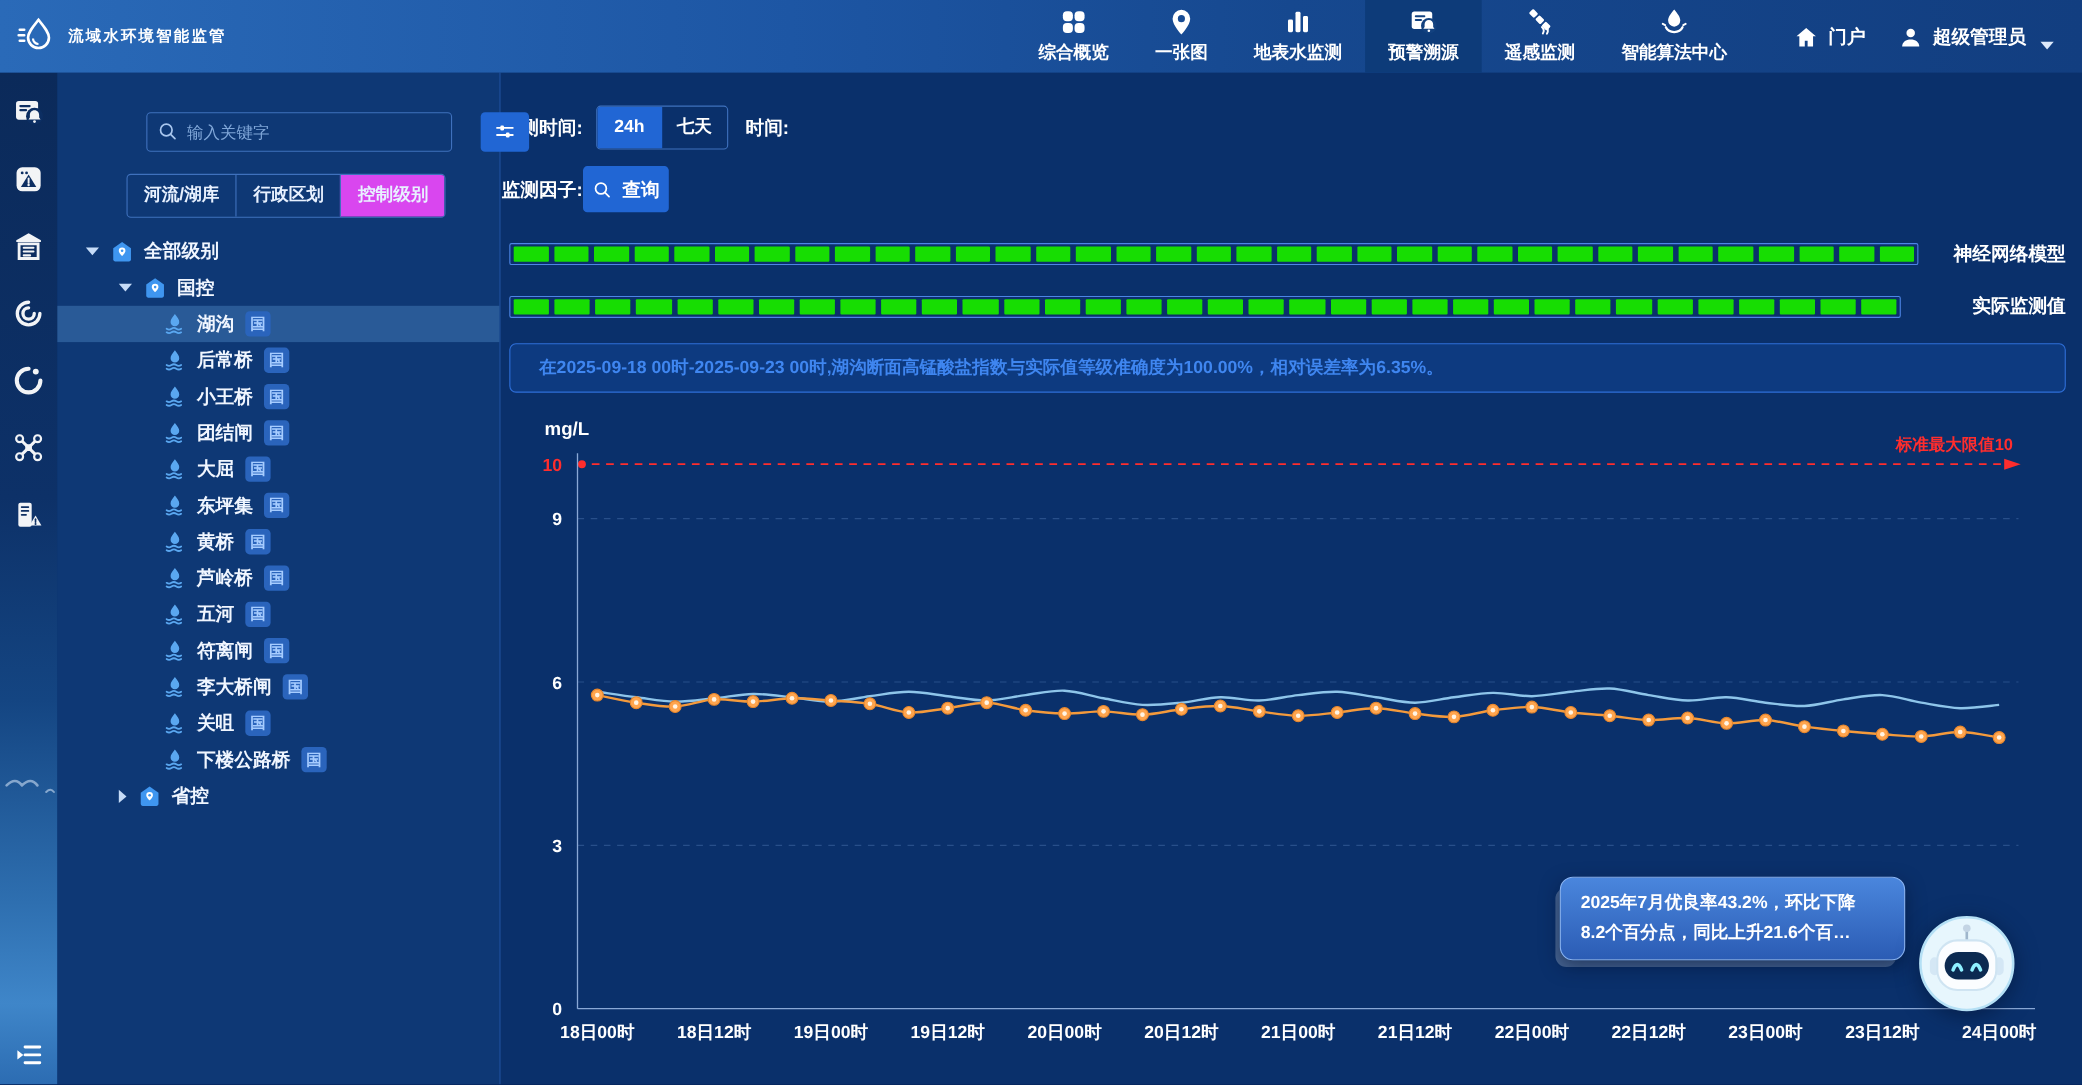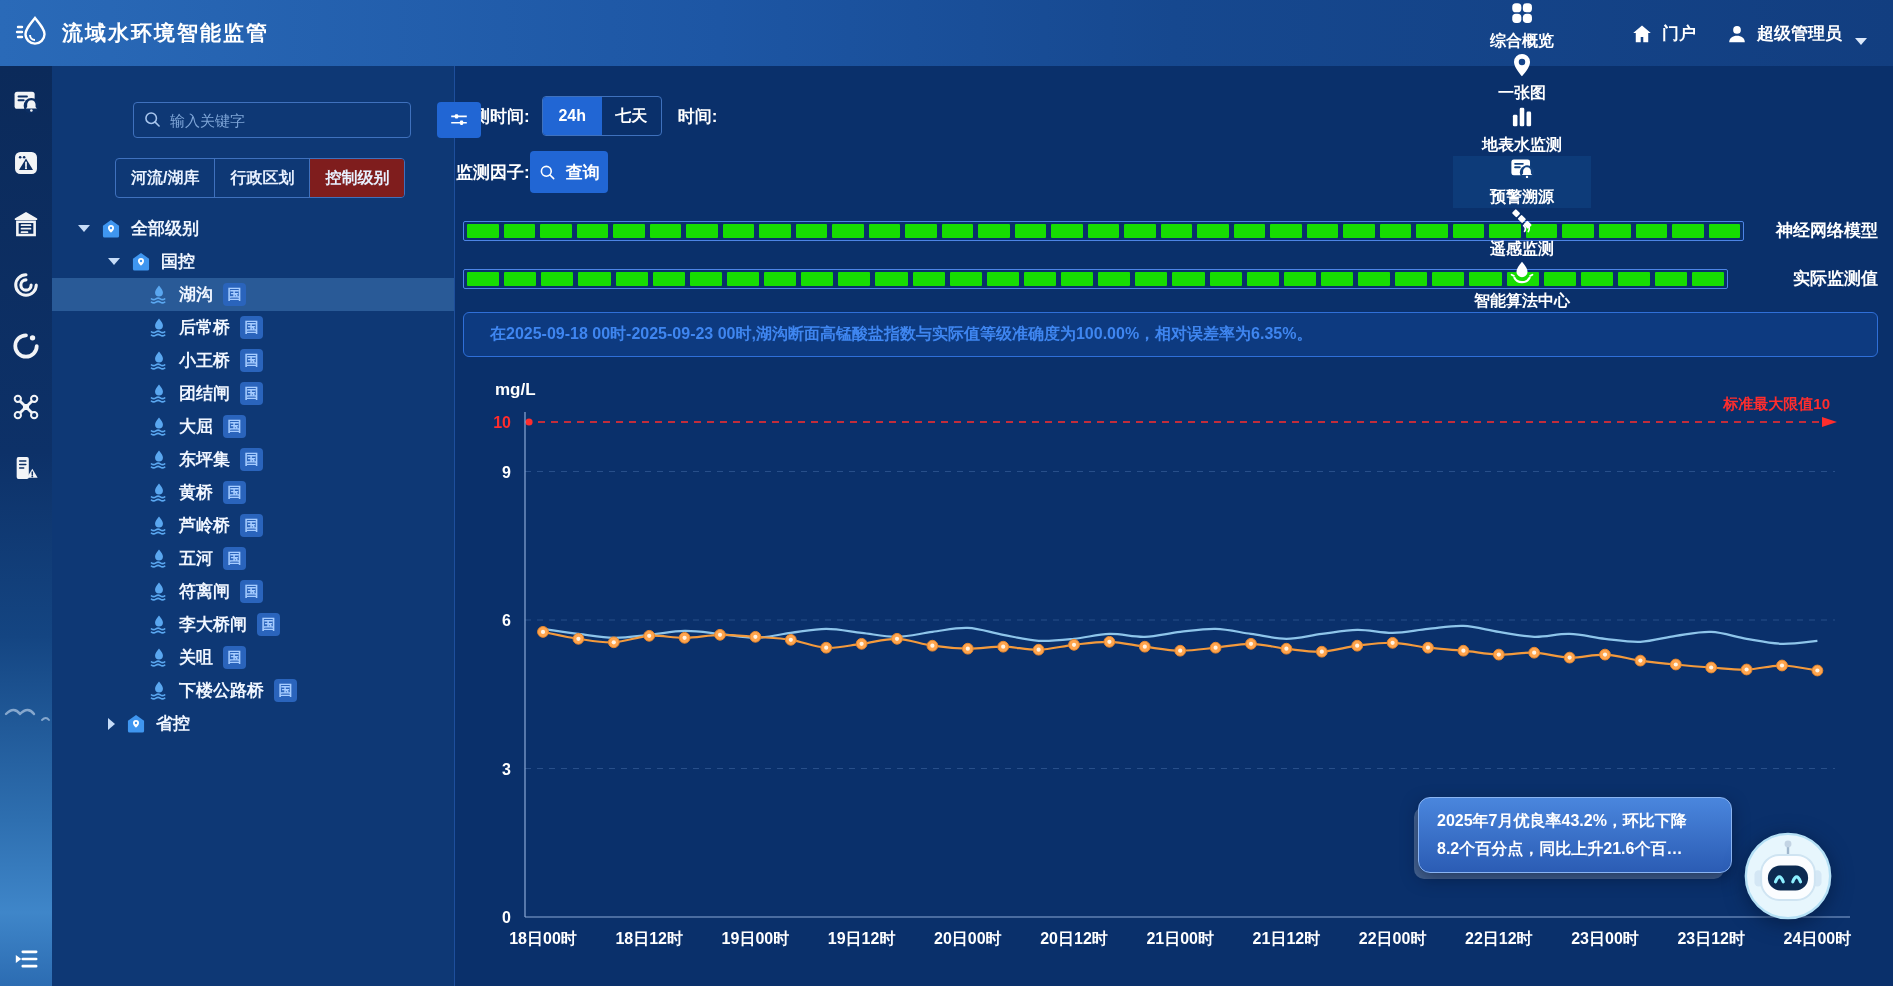--- a/index.html
+++ b/index.html
@@ -5,23 +5,23 @@
   * { margin:0; padding:0; box-sizing:border-box; }
   html,body { background:#06245a; }
   body { font-family:"Liberation Sans","DejaVu Sans",sans-serif; }
   .app { position:relative; width:1893px; height:986px; overflow:hidden; background:#0a306b; color:#fff; }
 
   
   header { position:absolute; left:0; top:0; width:1893px; height:66px;
     background:linear-gradient(90deg,#2a6ab8 0%,#1d56a4 38%,#16488f 62%,#123e80 100%);
     display:flex; align-items:stretch; z-index:30; }
   .brand { display:flex; align-items:center; gap:12px; padding-left:14px; width:420px; }
-  .brand h1 { font-size:21px; font-weight:700; letter-spacing:2px; }
+  .brand h1 { font-size:14px; font-weight:700; letter-spacing:2px; }
   .logo { width:36px; height:36px; }
-  nav { display:flex; align-items:stretch; margin-left:auto;flex-direction:column; }
+  nav { display:flex; align-items:stretch; margin-left:auto; }
   .nav-item { display:flex; flex-direction:column; align-items:center; justify-content:center; gap:5px;
     padding:0 21px; cursor:pointer; }
   .nav-item.active { background:#0d3b79; }
   .nav-item .icon { width:26px; height:26px; }
   .nav-item span { font-size:16px; font-weight:700; white-space:nowrap; }
   .hright { display:flex; align-items:center; gap:30px; padding:0 26px 0 40px; }
   .hlink { display:flex; align-items:flex-end; gap:9px; font-size:17px; font-weight:700; cursor:pointer; white-space:nowrap; }
   .hlink .icon { width:22px; height:22px; }
   .caret-dn { width:0; height:0; border-left:6px solid transparent; border-right:6px solid transparent; border-top:7px solid #dce9fb; margin-left:4px; }
 
@@ -41,21 +41,21 @@
   .search-box { position:relative; width:278px; height:36px;margin-left:36px; }
   .search-box input { width:100%; height:100%; background:transparent; border:1px solid #3f71bd; border-radius:4px;
     color:#e7f0fe; font-size:15px; padding:0 10px 0 36px; outline:none; font-family:inherit; }
   .search-box input::placeholder { color:#7fa6d8; }
   .search-box .icon { position:absolute; left:9px; top:7px; width:21px; height:21px; }
   .filter-btn { width:44px; height:36px; background:#2166d4; border-radius:4px; display:flex; align-items:center; justify-content:center; cursor:pointer; }
   .filter-btn svg { width:22px; height:22px; }
   .tabs { position:absolute; left:63px; top:92px; display:flex; border:1px solid #3f71bd; border-radius:4px; overflow:hidden; }
   .tab { height:38px; line-height:38px; padding:0 15px; font-size:16px; font-weight:700; color:#e8f1ff; cursor:pointer; border-left:1px solid #3f71bd; }
   .tab:first-child { border-left:none; }
-  .tab.active { background:#7f1d1d; }
+  .tab.active { background:#d946ef; }
   .tree { position:absolute; left:0; top:146px; width:100%; }
   .trow { height:33px; display:flex; align-items:center; font-size:17px; font-weight:700; color:#f0f6ff; cursor:pointer; white-space:nowrap; }
   .trow.selected { background:#295a97; }
   .caret-d { width:0; height:0; border-left:6px solid transparent; border-right:6px solid transparent; border-top:7px solid #c6dcf8; margin-right:10px; }
   .caret-r { width:0; height:0; border-top:6px solid transparent; border-bottom:6px solid transparent; border-left:7px solid #c6dcf8; margin-right:10px; }
   .t-icon { width:22px; height:22px; margin-right:9px; flex:0 0 auto; }
   .badge { min-width:23px; height:23px; line-height:23px; text-align:center; margin-left:10px; background:#2a64bc;
     color:#a6ccff; font-size:14px; font-weight:700; border-radius:4px; padding:0 3px; }
 
   

